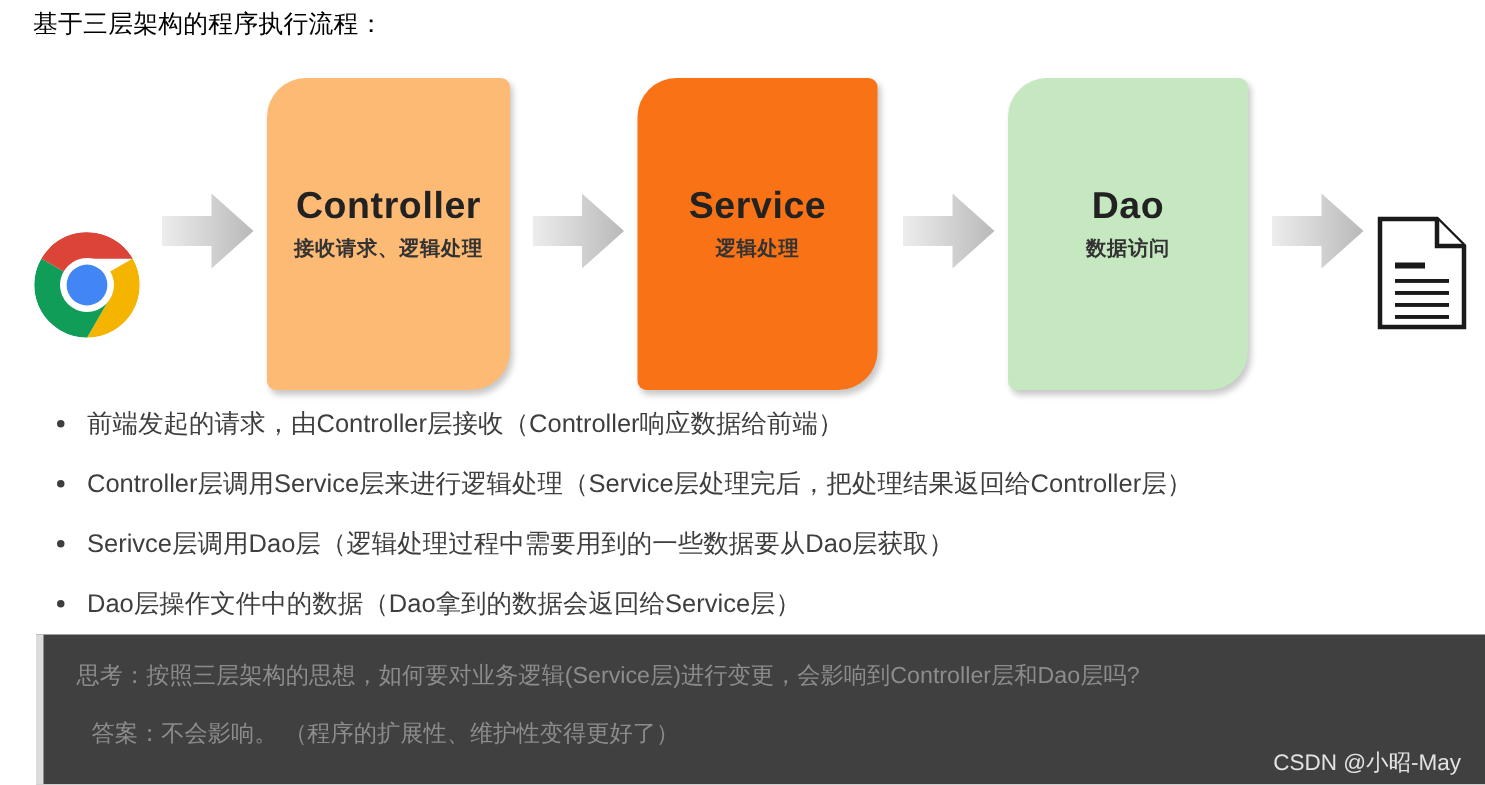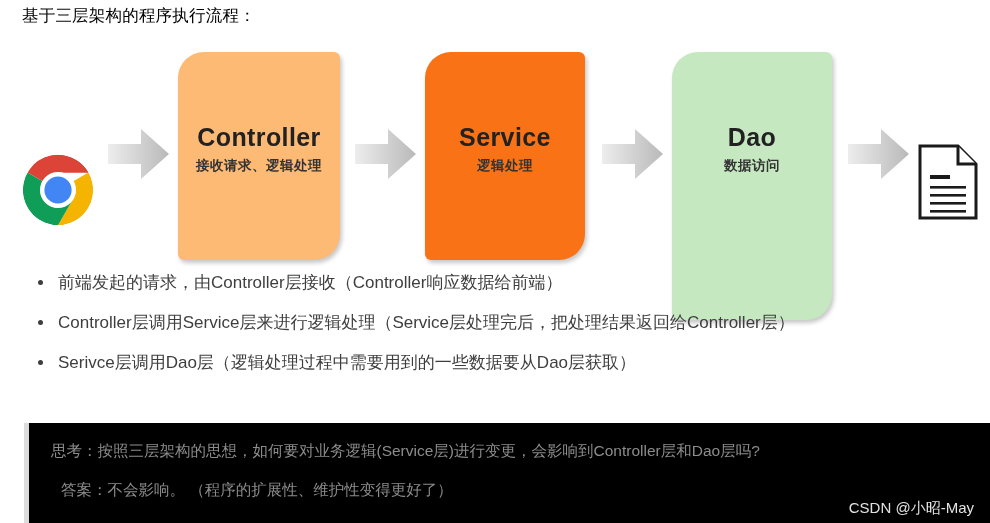--- a/index.html
+++ b/index.html
@@ -53,21 +53,21 @@
   
   .layer-box .text-wrap {
     position: absolute;
     left: 0; right: 0;
     top: 72px;
     text-align: center;
   }
 
   #box-controller { left: 178px; top: 12px; width: 162px; height: 208px; background: #fdba74; }
   #box-service    { left: 425px; top: 12px; width: 160px; height: 208px; background: #f97316; }
-  #box-dao        { left: 672px; top: 12px; width: 160px; height: 268px; background: #c6e8c1; }
+  #box-dao        { left: 672px; top: 12px; width: 160px; height: 208px; background: #c6e8c1; }
 
   
   .block-arrow { position: absolute; top: 88px; width: 62px; height: 52px; }
   #arrow-1 { left: 108px; }
   #arrow-2 { left: 355px; }
   #arrow-3 { left: 602px; }
   #arrow-4 { left: 848px; }
 
   
   .doc-icon { position: absolute; left: 917px; top: 103px; width: 62px; height: 78px; }
@@ -95,21 +95,21 @@
     width: 5px; height: 5px;
     border-radius: 50%;
     background: #3e3e3e;
   }
 
   
   .note-block {
     position: absolute;
     left: 24px; top: 423px;
     width: 966px; height: 100px;
-    background: #000000;
+    background: #404040;
     border-left: 5px solid #dcdcdc;
     padding: 8px 0 0 22px;
   }
   .note-line {
     font-size: 15.5px;
     color: #8c8c8c;
     line-height: 39px;
     white-space: nowrap;
   }
   .note-line.answer { padding-left: 10px; }
@@ -230,20 +230,21 @@
         <rect x="13" y="67" width="36" height="2.6" fill="#1a1a1a"></rect>
       </svg>
     </div>
 
   </div>
 
   <ul class="bullets">
     <li>前端发起的请求，由Controller层接收（Controller响应数据给前端）</li>
     <li>Controller层调用Service层来进行逻辑处理（Service层处理完后，把处理结果返回给Controller层）</li>
     <li>Serivce层调用Dao层（逻辑处理过程中需要用到的一些数据要从Dao层获取）</li>
+    <li>Dao层操作文件中的数据（Dao拿到的数据会返回给Service层）</li>
   </ul>
 
   <div class="note-block">
     <div class="note-line">思考：按照三层架构的思想，如何要对业务逻辑(Service层)进行变更，会影响到Controller层和Dao层吗?</div>
     <div class="note-line answer">答案：不会影响。 （程序的扩展性、维护性变得更好了）</div>
   </div>
 
   <div class="watermark">CSDN @小昭-May</div>
 
 </div>

